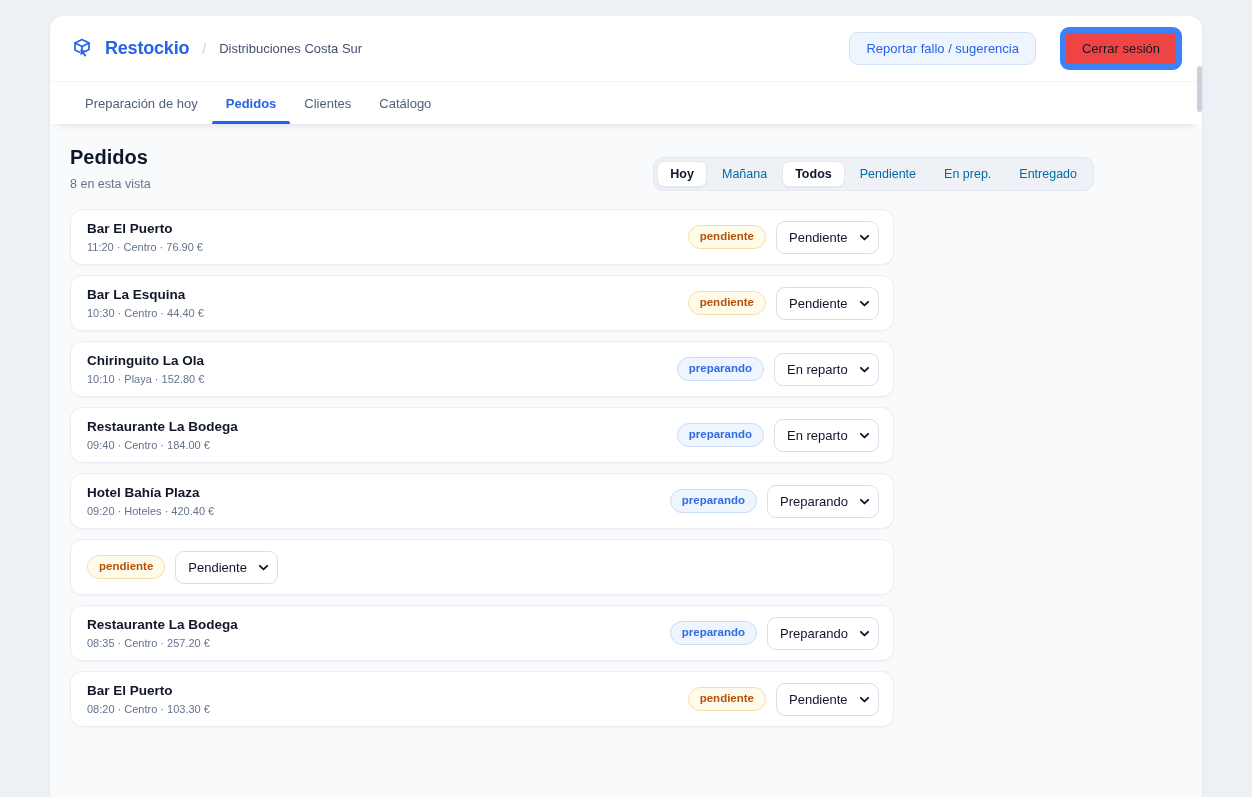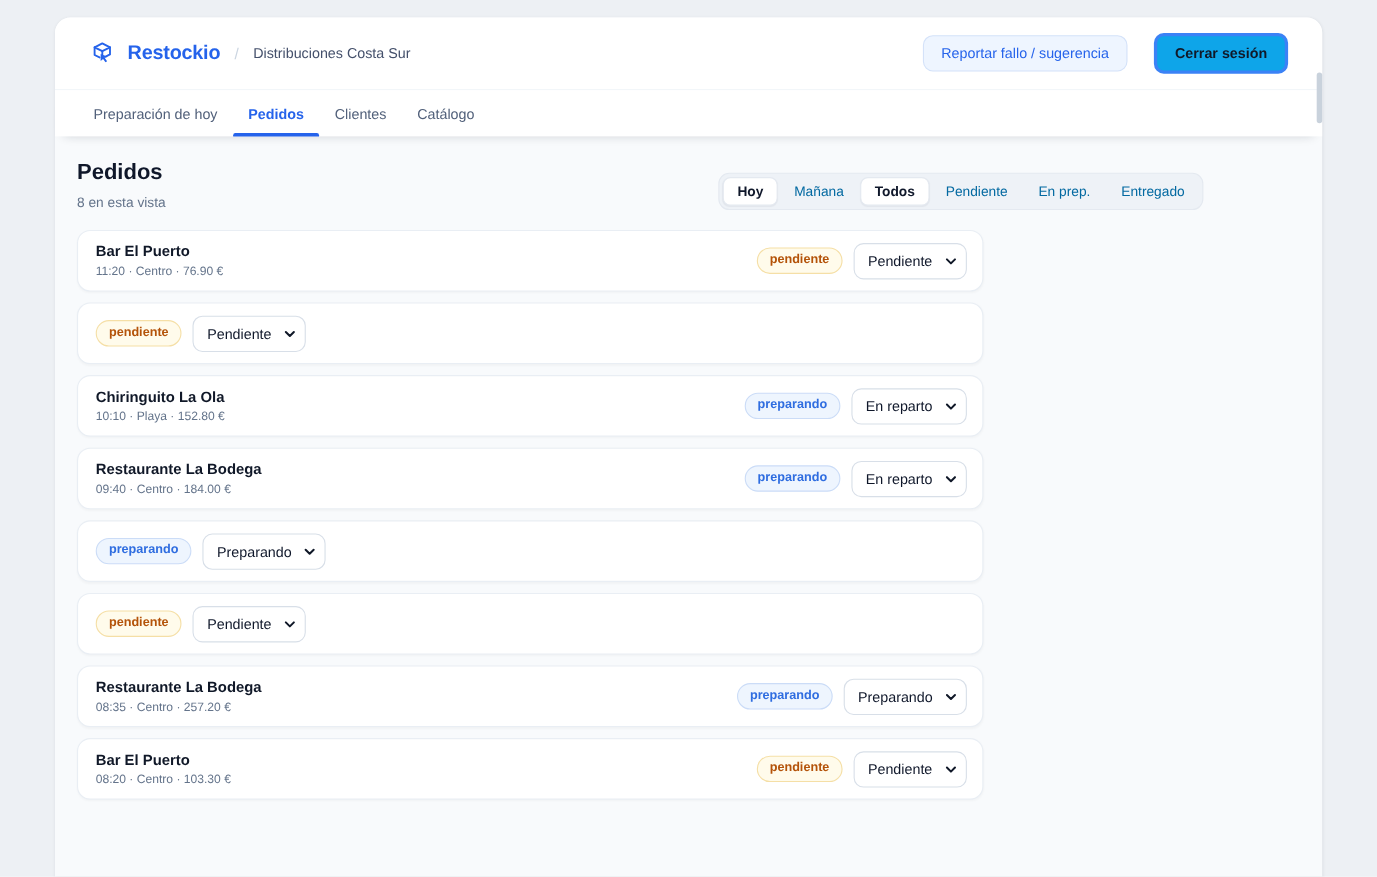--- a/index.html
+++ b/index.html
@@ -13,31 +13,31 @@
   .app {
     width:1152px; margin:16px 0 0 50px; min-height:781px;
     background:#f8fafc; border-radius:14px 14px 0 0;
     box-shadow:0 1px 3px rgba(15,23,42,.08);
     position:relative;
   }
   
   .topbar {
     height:66px; background:#fff; border-radius:14px 14px 0 0;
     display:flex; align-items:center; justify-content:space-between;
-    padding:0 31px; border-bottom:1px solid #f1f5f9;
+    padding:0 20px; border-bottom:1px solid #f1f5f9;
   }
   .brand-area { display:flex; align-items:center; gap:11px; }
   .logo-icon { width:24px; height:24px; display:block; }
   .brand-name { font-size:18px; font-weight:800; color:#2563eb; letter-spacing:-.2px; }
   .crumb-sep { color:#cbd5e1; font-size:14px; margin:0 2px; }
   .crumb-org { color:#44506b; font-size:13px; }
   .top-actions { display:flex; align-items:center; gap:24px; }
   .btn { font-family:inherit; font-size:13px; cursor:pointer; border-radius:9px; padding:9px 16px; line-height:1; }
   .btn-report { background:#eef5ff; color:#2563eb; border:1px solid #d4e2f9; font-weight:500; }
-  .btn-logout { background:#0ea5e9; color:#101828; border:3px solid #3b82f6; font-weight:700; }
+  .btn-logout { background:#ef4444; color:#101828; border:6px solid #3b82f6; font-weight:400; }
   
   .tabsrow {
     height:42px; background:#fff; display:flex; align-items:stretch;
     padding:0 21px; position:relative; z-index:2;
     box-shadow:0 7px 10px -8px rgba(15,23,42,.20);
   }
   .tab {
     display:flex; align-items:center; padding:0 14px;
     font-size:13px; color:#51607a; cursor:pointer; position:relative; white-space:nowrap;
   }
@@ -157,20 +157,24 @@
             <span class="chevron">
                 <svg width="11" height="11" viewBox="0 0 12 12" fill="none" stroke="#101828" stroke-width="2" stroke-linecap="round" stroke-linejoin="round">
                   <path d="M2 4.2 L6 8.2 L10 4.2"></path>
                 </svg>
               </span>
           </span>
         </div>
       </article>
 
       <article class="card">
+        <div>
+          <div class="card-name">Bar La Esquina</div>
+          <div class="card-meta">10:30 · Centro · 44.40 €</div>
+        </div>
         <div class="card-actions">
           <span class="badge" data-status="pendiente">pendiente</span>
           <span class="select-wrap">
             <select class="status-select">
               <option>Pendiente</option>
             </select>
             <span class="chevron">
                 <svg width="11" height="11" viewBox="0 0 12 12" fill="none" stroke="#101828" stroke-width="2" stroke-linecap="round" stroke-linejoin="round">
                   <path d="M2 4.2 L6 8.2 L10 4.2"></path>
                 </svg>
@@ -213,20 +217,24 @@
             <span class="chevron">
                 <svg width="11" height="11" viewBox="0 0 12 12" fill="none" stroke="#101828" stroke-width="2" stroke-linecap="round" stroke-linejoin="round">
                   <path d="M2 4.2 L6 8.2 L10 4.2"></path>
                 </svg>
               </span>
           </span>
         </div>
       </article>
 
       <article class="card">
+        <div>
+          <div class="card-name">Hotel Bahía Plaza</div>
+          <div class="card-meta">09:20 · Hoteles · 420.40 €</div>
+        </div>
         <div class="card-actions">
           <span class="badge" data-status="preparando">preparando</span>
           <span class="select-wrap">
             <select class="status-select">
               <option>Preparando</option>
             </select>
             <span class="chevron">
                 <svg width="11" height="11" viewBox="0 0 12 12" fill="none" stroke="#101828" stroke-width="2" stroke-linecap="round" stroke-linejoin="round">
                   <path d="M2 4.2 L6 8.2 L10 4.2"></path>
                 </svg>

